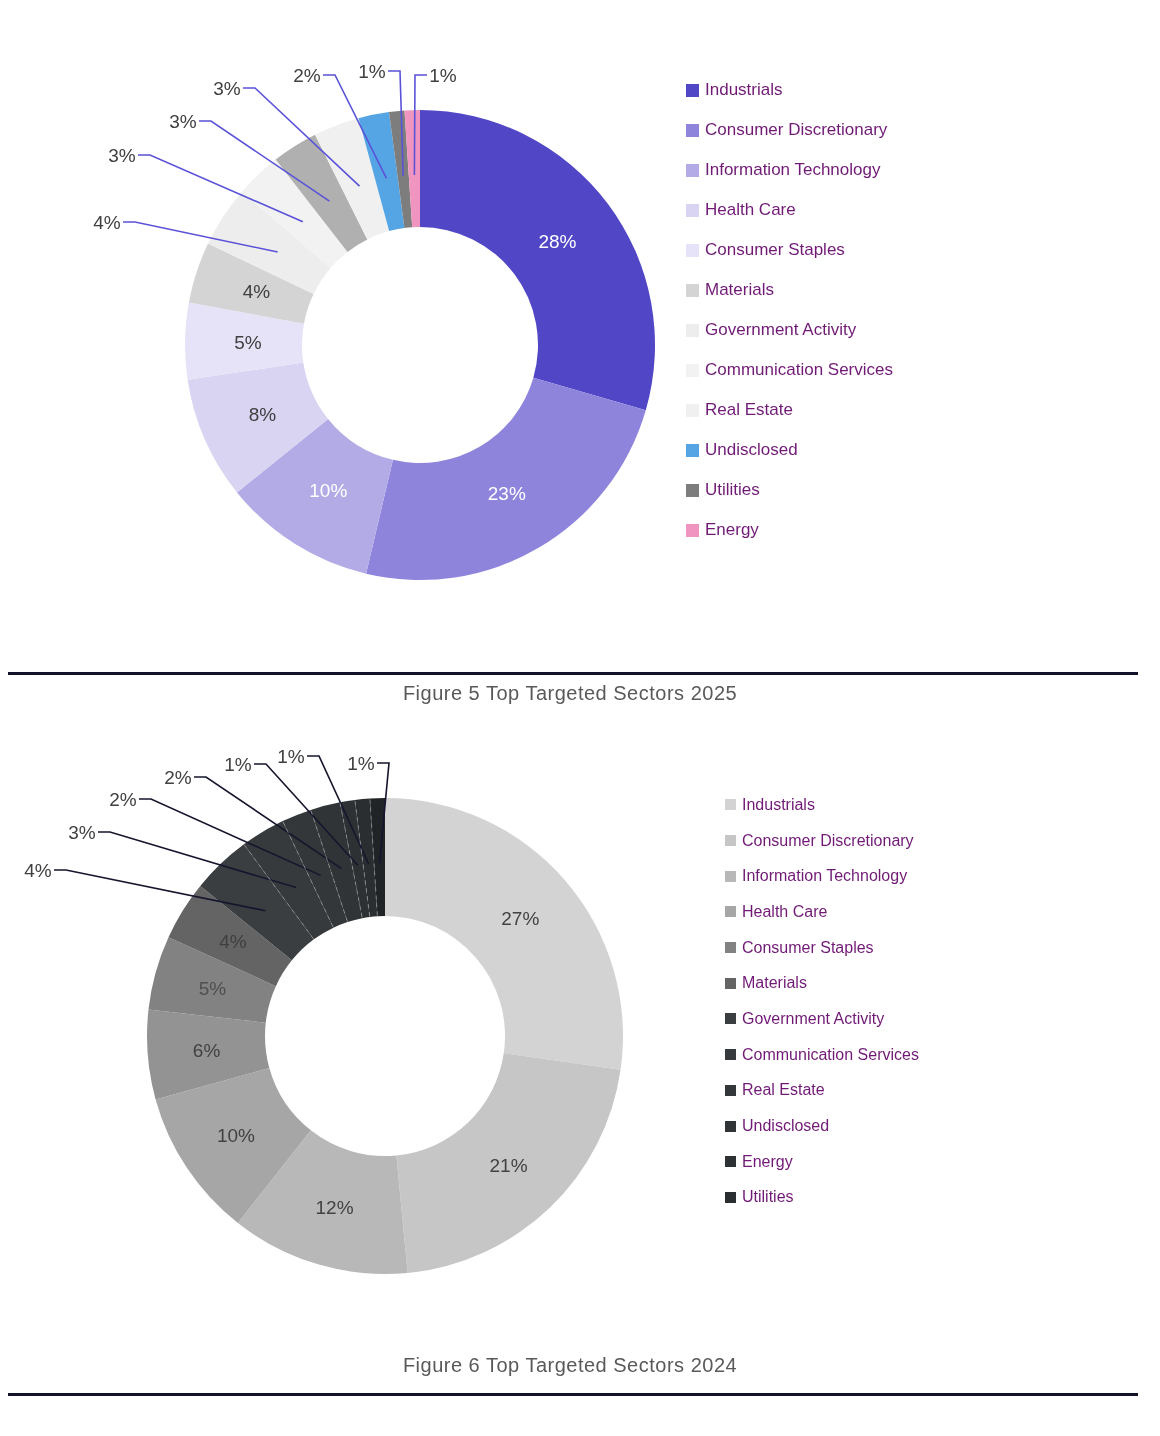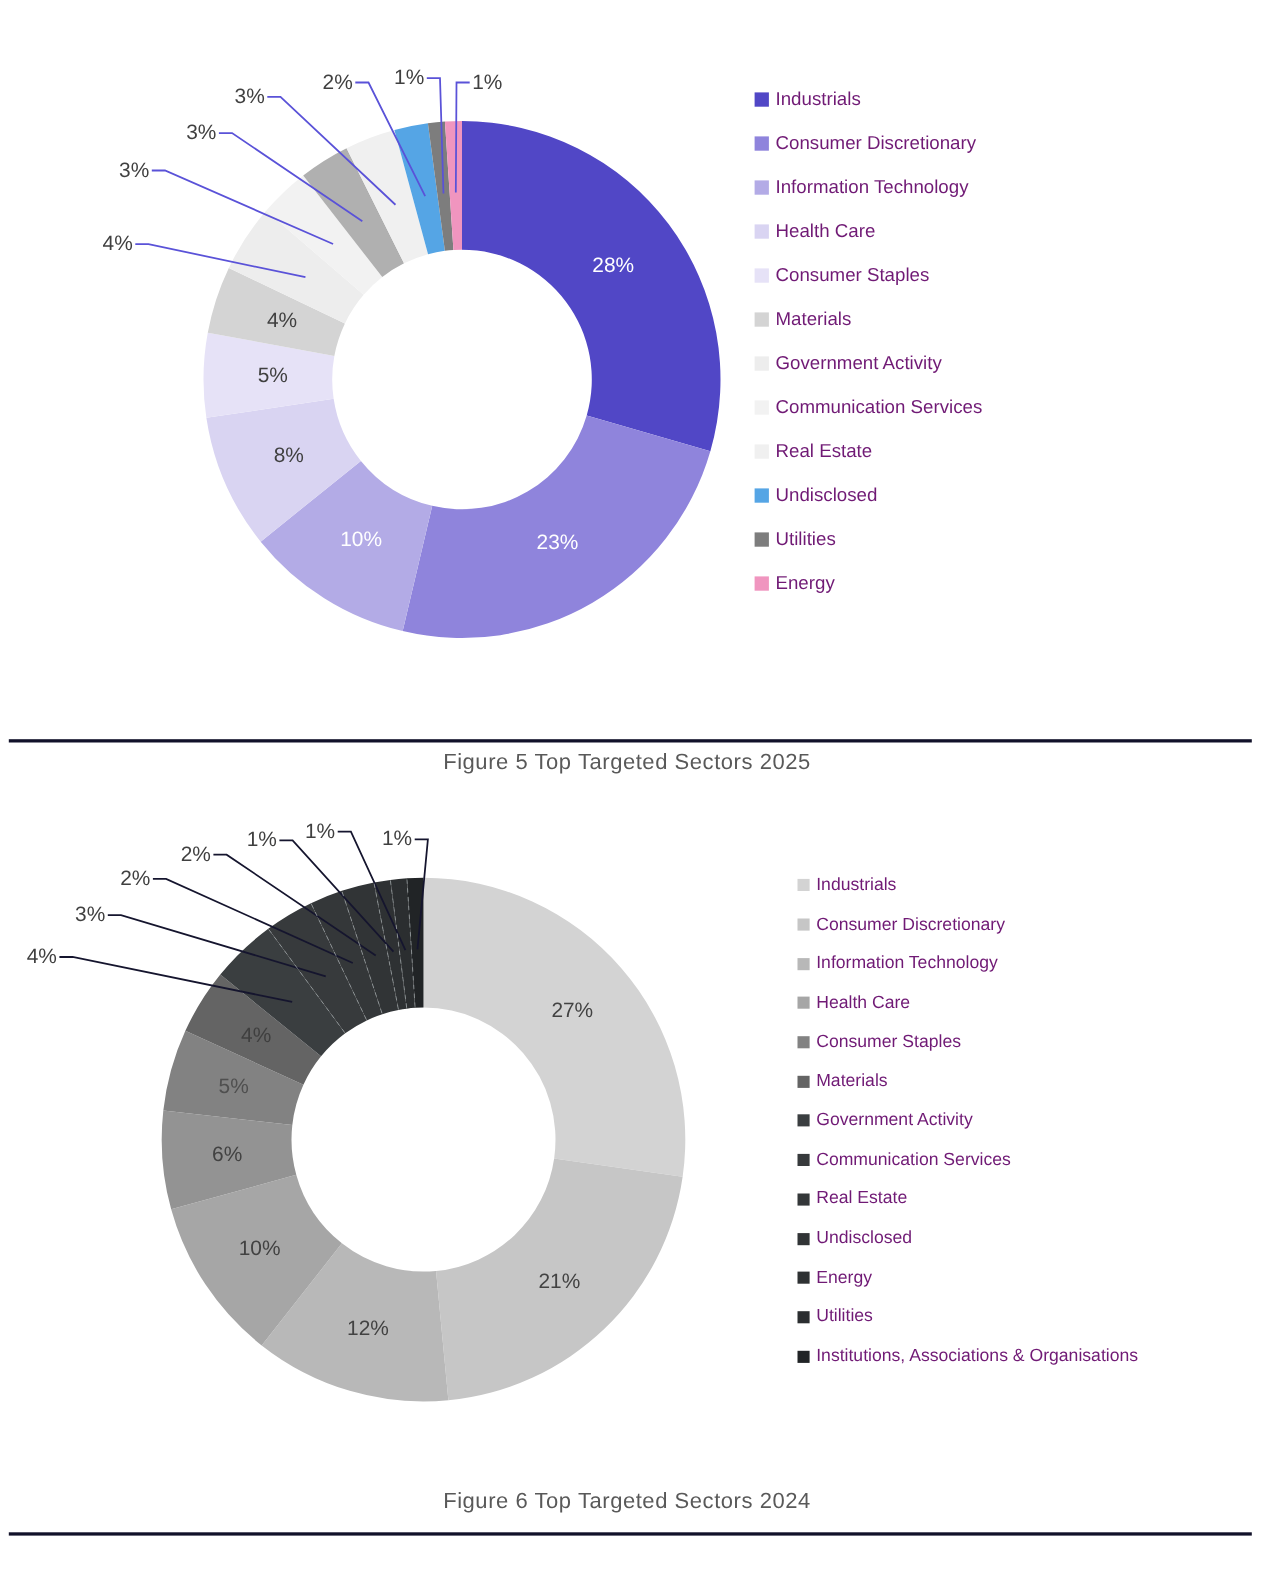--- a/index.html
+++ b/index.html
@@ -209,22 +209,18 @@
           <span>Undisclosed</span>
         </li>
         <li>
           <span class="sw" style="background: rgb(46, 49, 51);"></span>
           <span>Energy</span>
         </li>
         <li>
           <span class="sw" style="background: rgb(43, 46, 48);"></span>
           <span>Utilities</span>
         </li>
-        <li>
-          <span class="sw" style="background: rgb(33, 36, 38);"></span>
-          <span>Institutions, Associations &amp; Organisations</span>
-        </li>
       </ul>
     <div id="cap1" class="caption">Figure 6 Top Targeted Sectors 2024</div>
     <div id="div1" class="divider"></div>
   </section>
 
 </div>
 
 </body></html>

